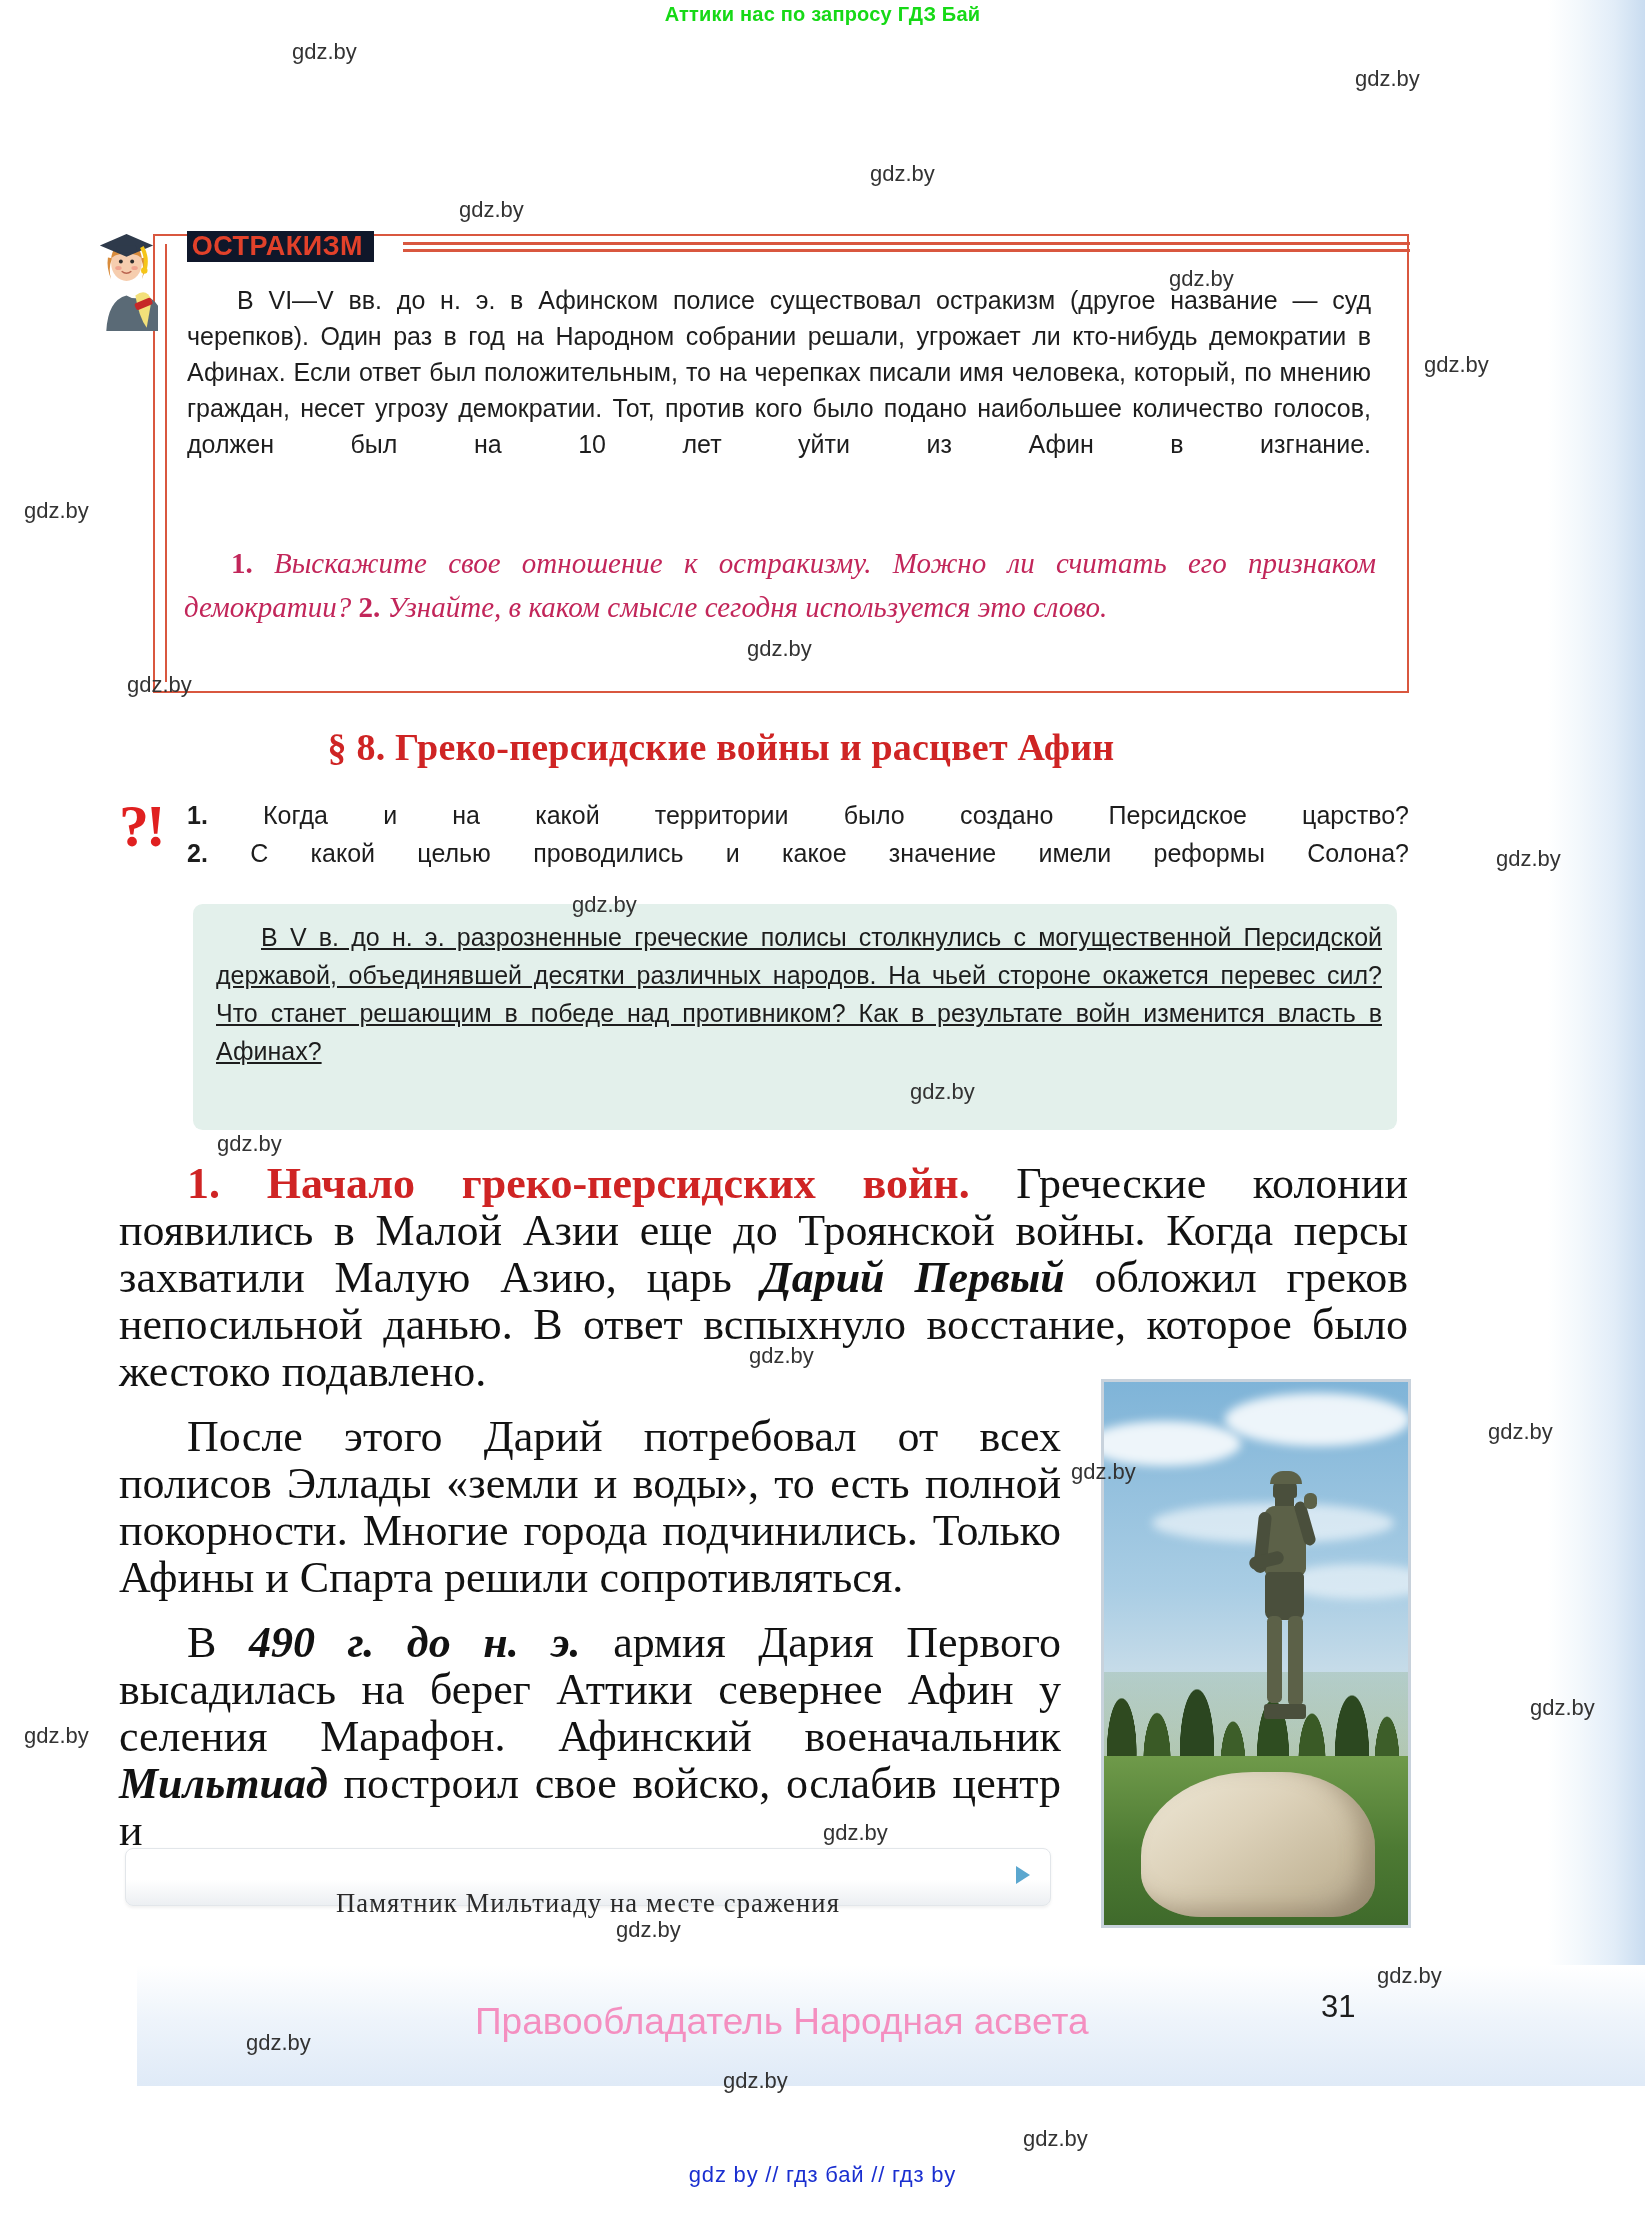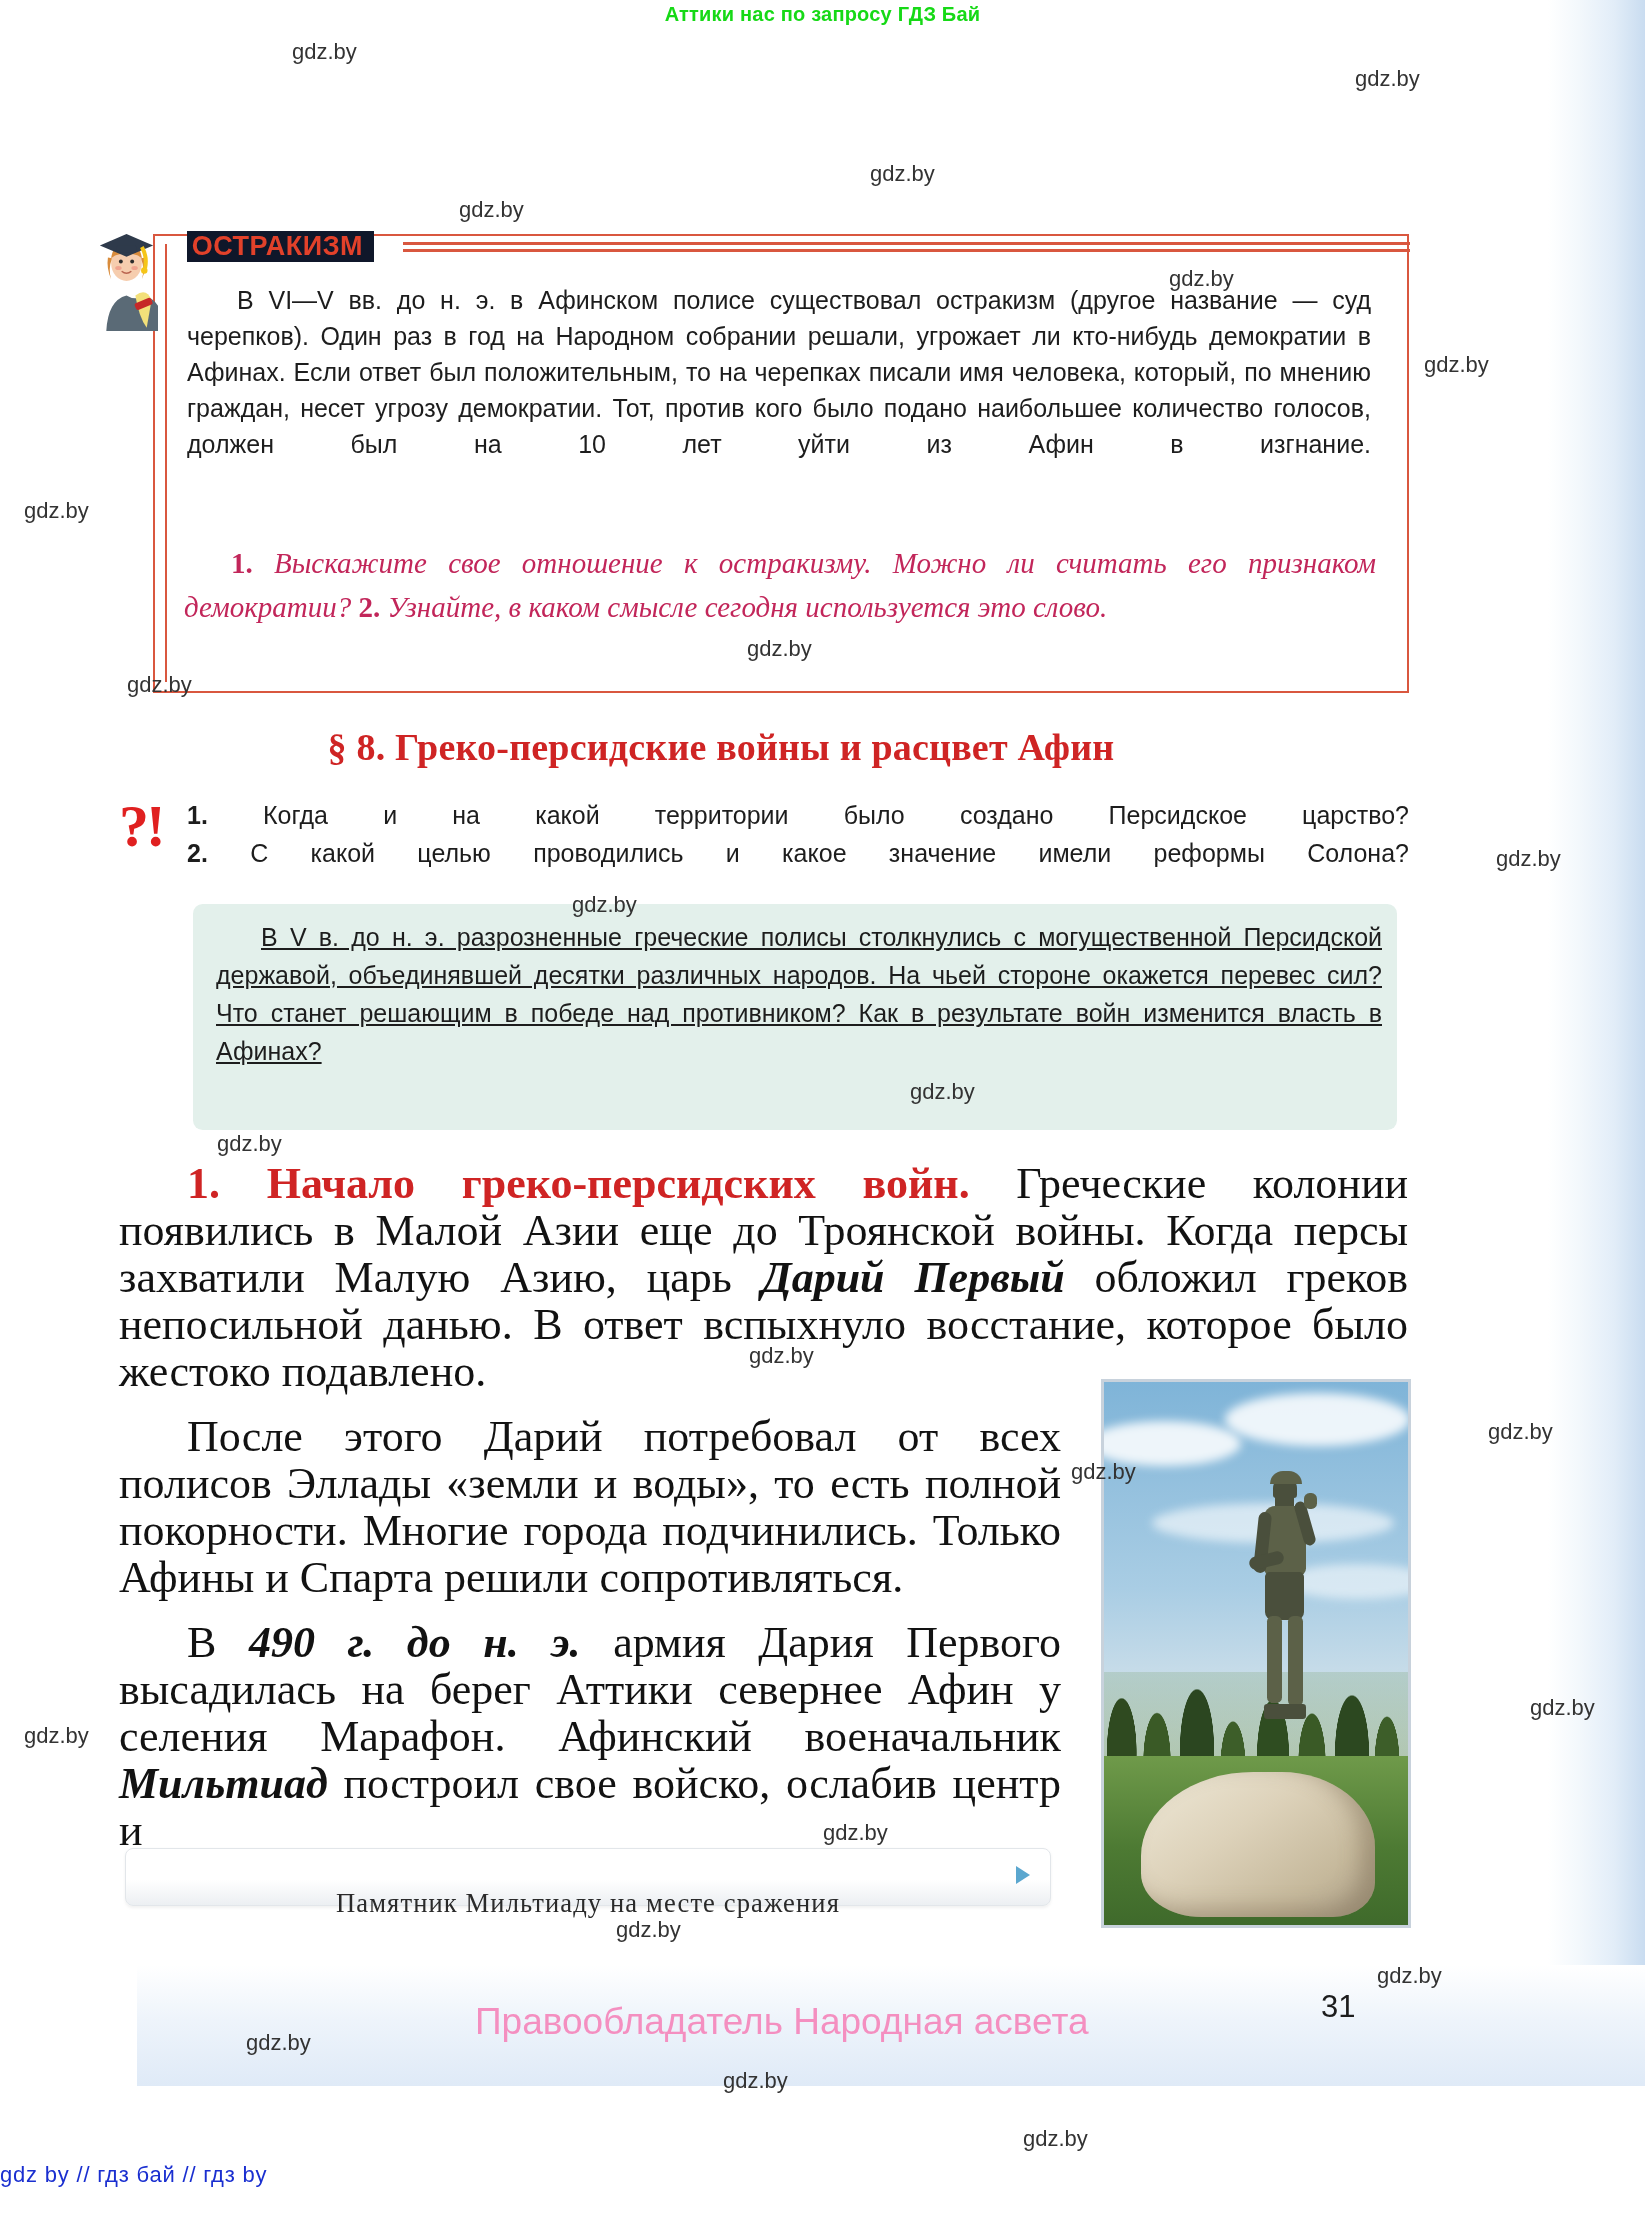--- a/index.html
+++ b/index.html
@@ -195,21 +195,21 @@
 
   
   .pink-wm{
     position:absolute;left:475px;top:2001px;
     font-family:"Liberation Sans",sans-serif;font-size:37px;color:#f48fc0;
     white-space:nowrap;
   }
 
   
   .bottom-links{
-    position:absolute;left:0;top:2162px;width:100%;
+    position:absolute;left:0;top:2162px;width:100%;text-align:center;
     font-family:"Liberation Sans",sans-serif;font-size:22px;color:#1a2fd0;
     letter-spacing:0.8px;
   }
 </style>
 </head>
 <body>
 
 <div id="page">
 
   <div class="edge-gradient"></div>

